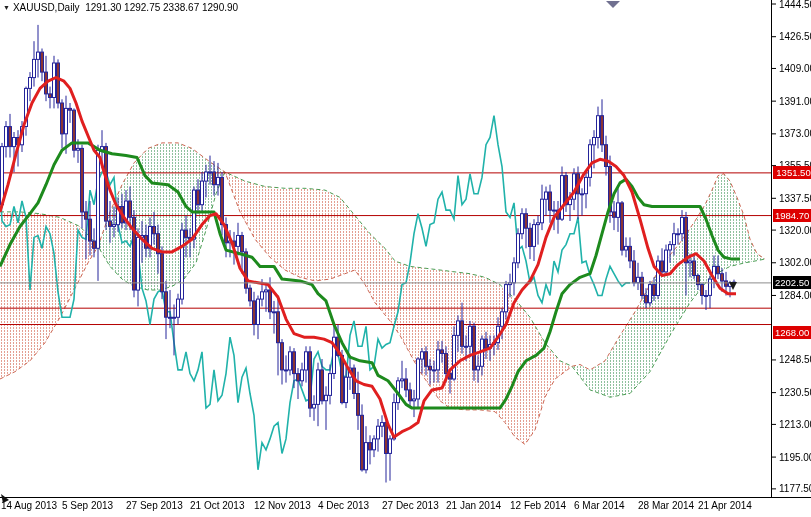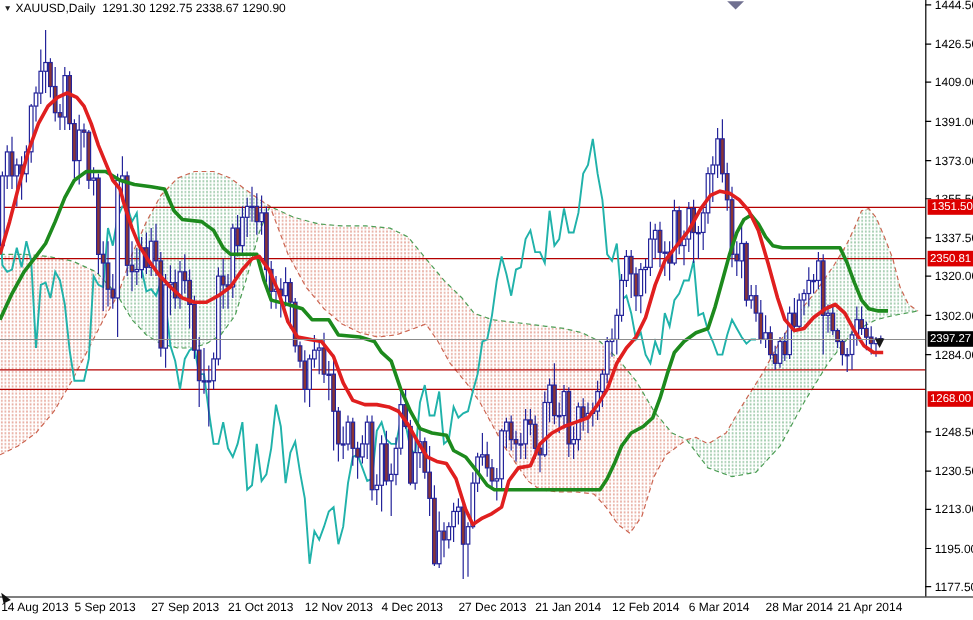--- a/index.html
+++ b/index.html
@@ -476,18 +476,18 @@
       </g>
     <g id="g-markers">
         <polygon points="606,1 620,1 613,8" fill="#707090"></polygon>
         <polygon points="729,282 737,282 733,290" fill="#1a1a1a"></polygon>
         <polygon points="1,494 9,500 3,503" fill="#111"></polygon>
       </g>
   </svg>
 
   <div id="badges">
       <div class="badge red" style="top: 166.4px; text-align: center;">1351.50</div>
-      <div class="badge red" style="top: 209.1px;">2350.81</div>
+      <div class="badge red" style="top: 209.1px;">1984.70</div>
       <div class="badge red" style="top: 284px; margin-left: 44px;">1277.00</div>
       <div class="badge red" style="top: 326px;">1268.00</div>
-      <div class="badge black" style="top: 276.4px;">2397.27</div>
+      <div class="badge black" style="top: 276.4px;">2202.50</div>
     </div>
 </div>
 
 </body></html>

